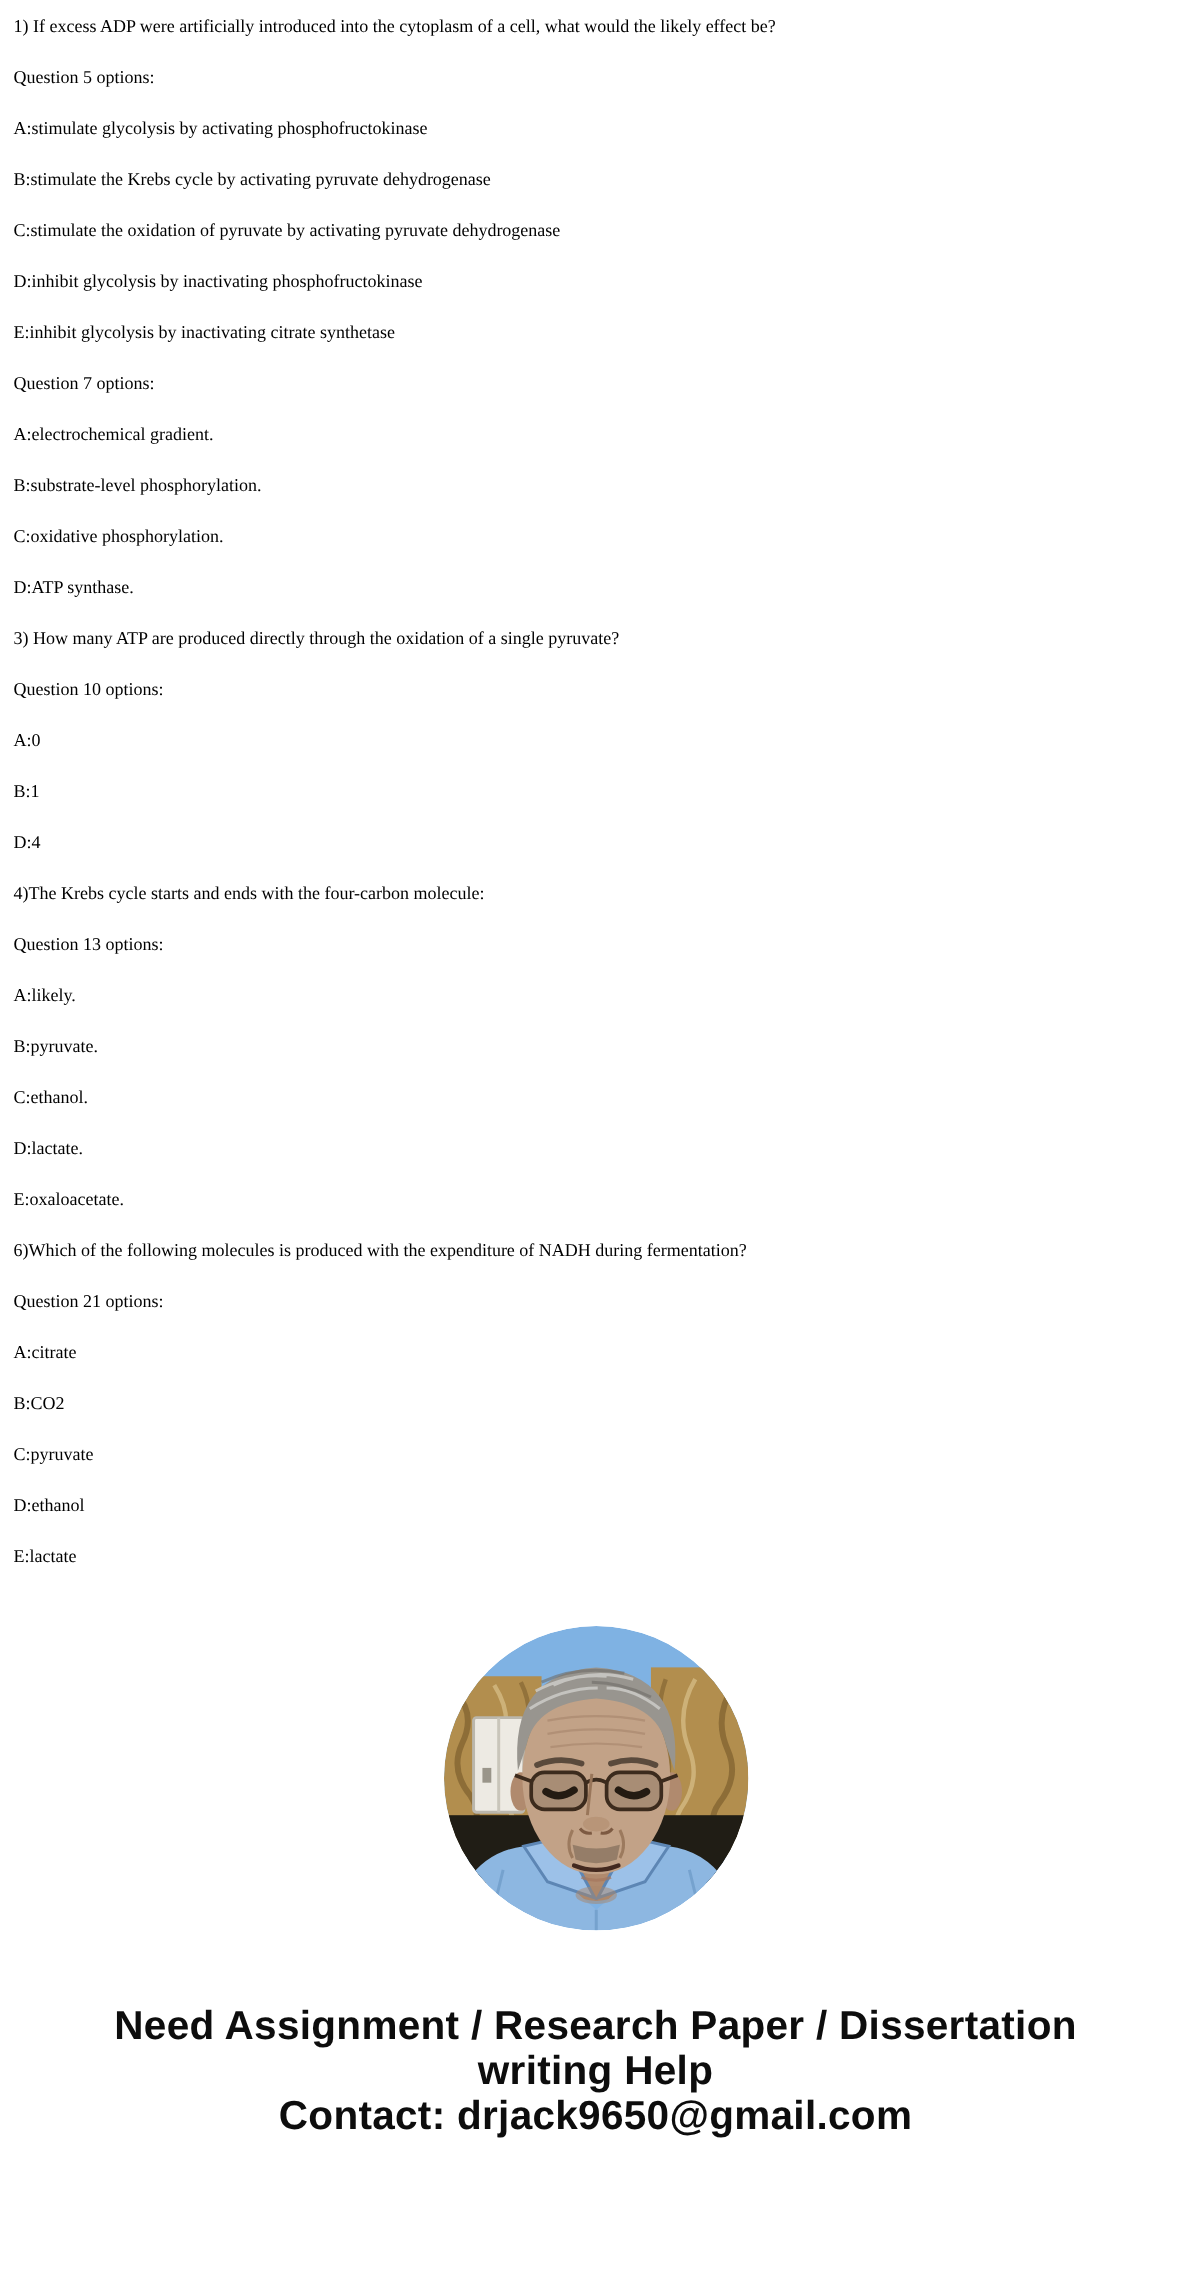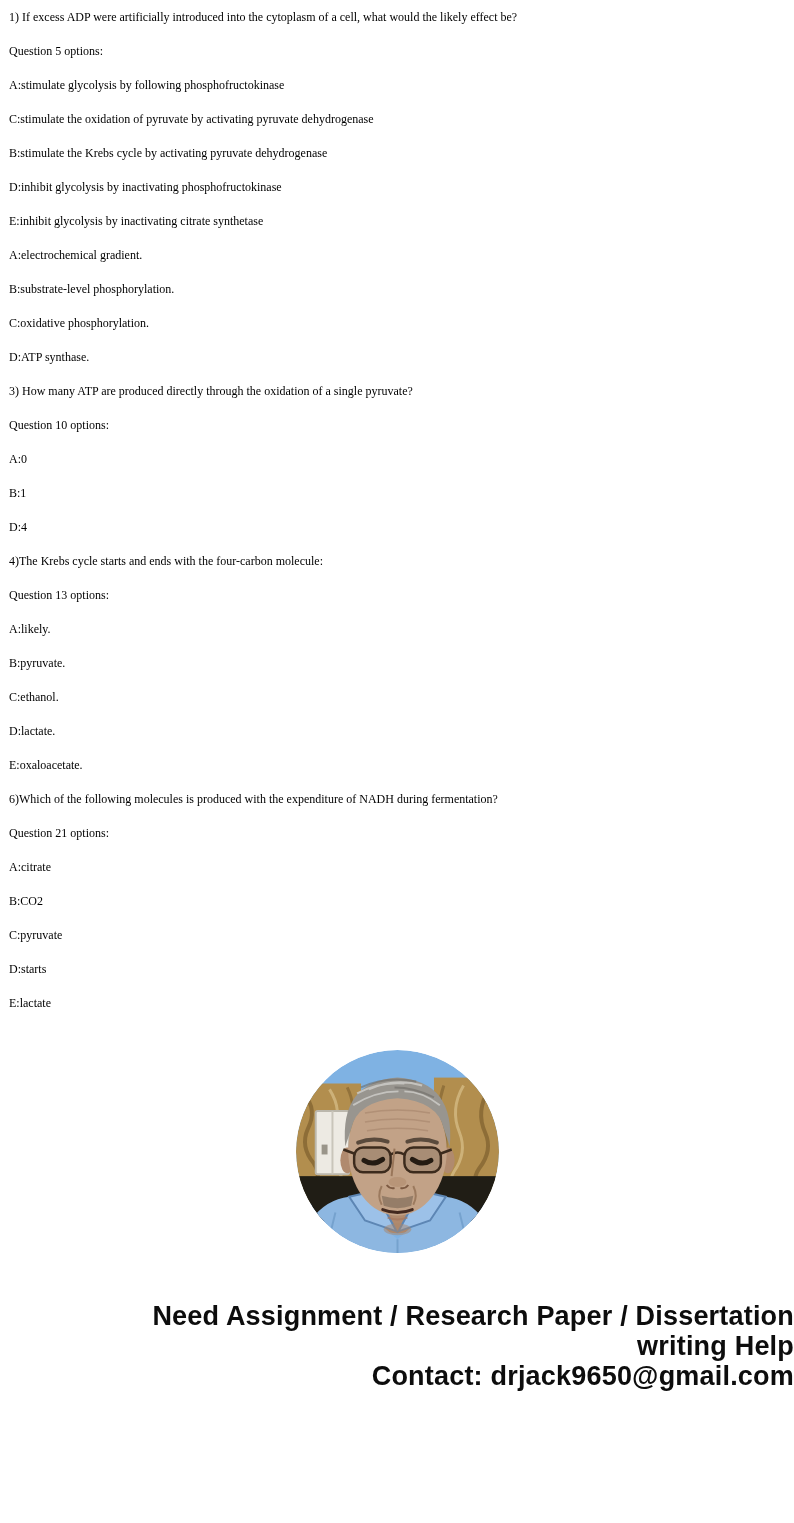--- a/index.html
+++ b/index.html
@@ -29,40 +29,41 @@
   .avatar-wrap {
     width: 203px;
     height: 203px;
     margin: 30px auto 0 auto;
     border-radius: 50%;
     overflow: hidden;
   }
   .avatar-wrap svg { display: block; }
   .footer-banner {
     margin-top: 48px;
-    text-align: right;
+    text-align: center;
     font-family: "Liberation Sans", sans-serif;
     font-weight: bold;
     font-size: 27px;
     line-height: 30px;
     color: #0d0d0d;
     letter-spacing: 0.2px;
   }
 </style>
 </head>
 <body>
 
 <div class="quiz-text">
     <p class="line">1) If excess ADP were artificially introduced into the cytoplasm of a cell, what would the likely effect be?</p>
     <p class="line">Question 5 options:</p>
-    <p class="line">A:stimulate glycolysis by following phosphofructokinase</p>
+    <p class="line">A:stimulate glycolysis by activating phosphofructokinase</p>
+    <p class="line">B:stimulate the Krebs cycle by activating pyruvate dehydrogenase</p>
     <p class="line">C:stimulate the oxidation of pyruvate by activating pyruvate dehydrogenase</p>
-    <p class="line">B:stimulate the Krebs cycle by activating pyruvate dehydrogenase</p>
     <p class="line">D:inhibit glycolysis by inactivating phosphofructokinase</p>
     <p class="line">E:inhibit glycolysis by inactivating citrate synthetase</p>
+    <p class="line">Question 7 options:</p>
     <p class="line">A:electrochemical gradient.</p>
     <p class="line">B:substrate-level phosphorylation.</p>
     <p class="line">C:oxidative phosphorylation.</p>
     <p class="line">D:ATP synthase.</p>
     <p class="line">3) How many ATP are produced directly through the oxidation of a single pyruvate?</p>
     <p class="line">Question 10 options:</p>
     <p class="line">A:0</p>
     <p class="line">B:1</p>
     <p class="line">D:4</p>
     <p class="line">4)The Krebs cycle starts and ends with the four-carbon molecule:</p>
@@ -70,21 +71,21 @@
     <p class="line">A:likely.</p>
     <p class="line">B:pyruvate.</p>
     <p class="line">C:ethanol.</p>
     <p class="line">D:lactate.</p>
     <p class="line">E:oxaloacetate.</p>
     <p class="line">6)Which of the following molecules is produced with the expenditure of NADH during fermentation?</p>
     <p class="line">Question 21 options:</p>
     <p class="line">A:citrate</p>
     <p class="line">B:CO2</p>
     <p class="line">C:pyruvate</p>
-    <p class="line">D:starts</p>
+    <p class="line">D:ethanol</p>
     <p class="line">E:lactate</p>
   </div>
 
 <div class="avatar-wrap">
   <svg width="203" height="203" viewBox="0 0 206 206" xmlns="http://www.w3.org/2000/svg">
     <defs>
       <clipPath id="avclip">
           <circle cx="103" cy="103" r="103"></circle>
         </clipPath>
     </defs>

